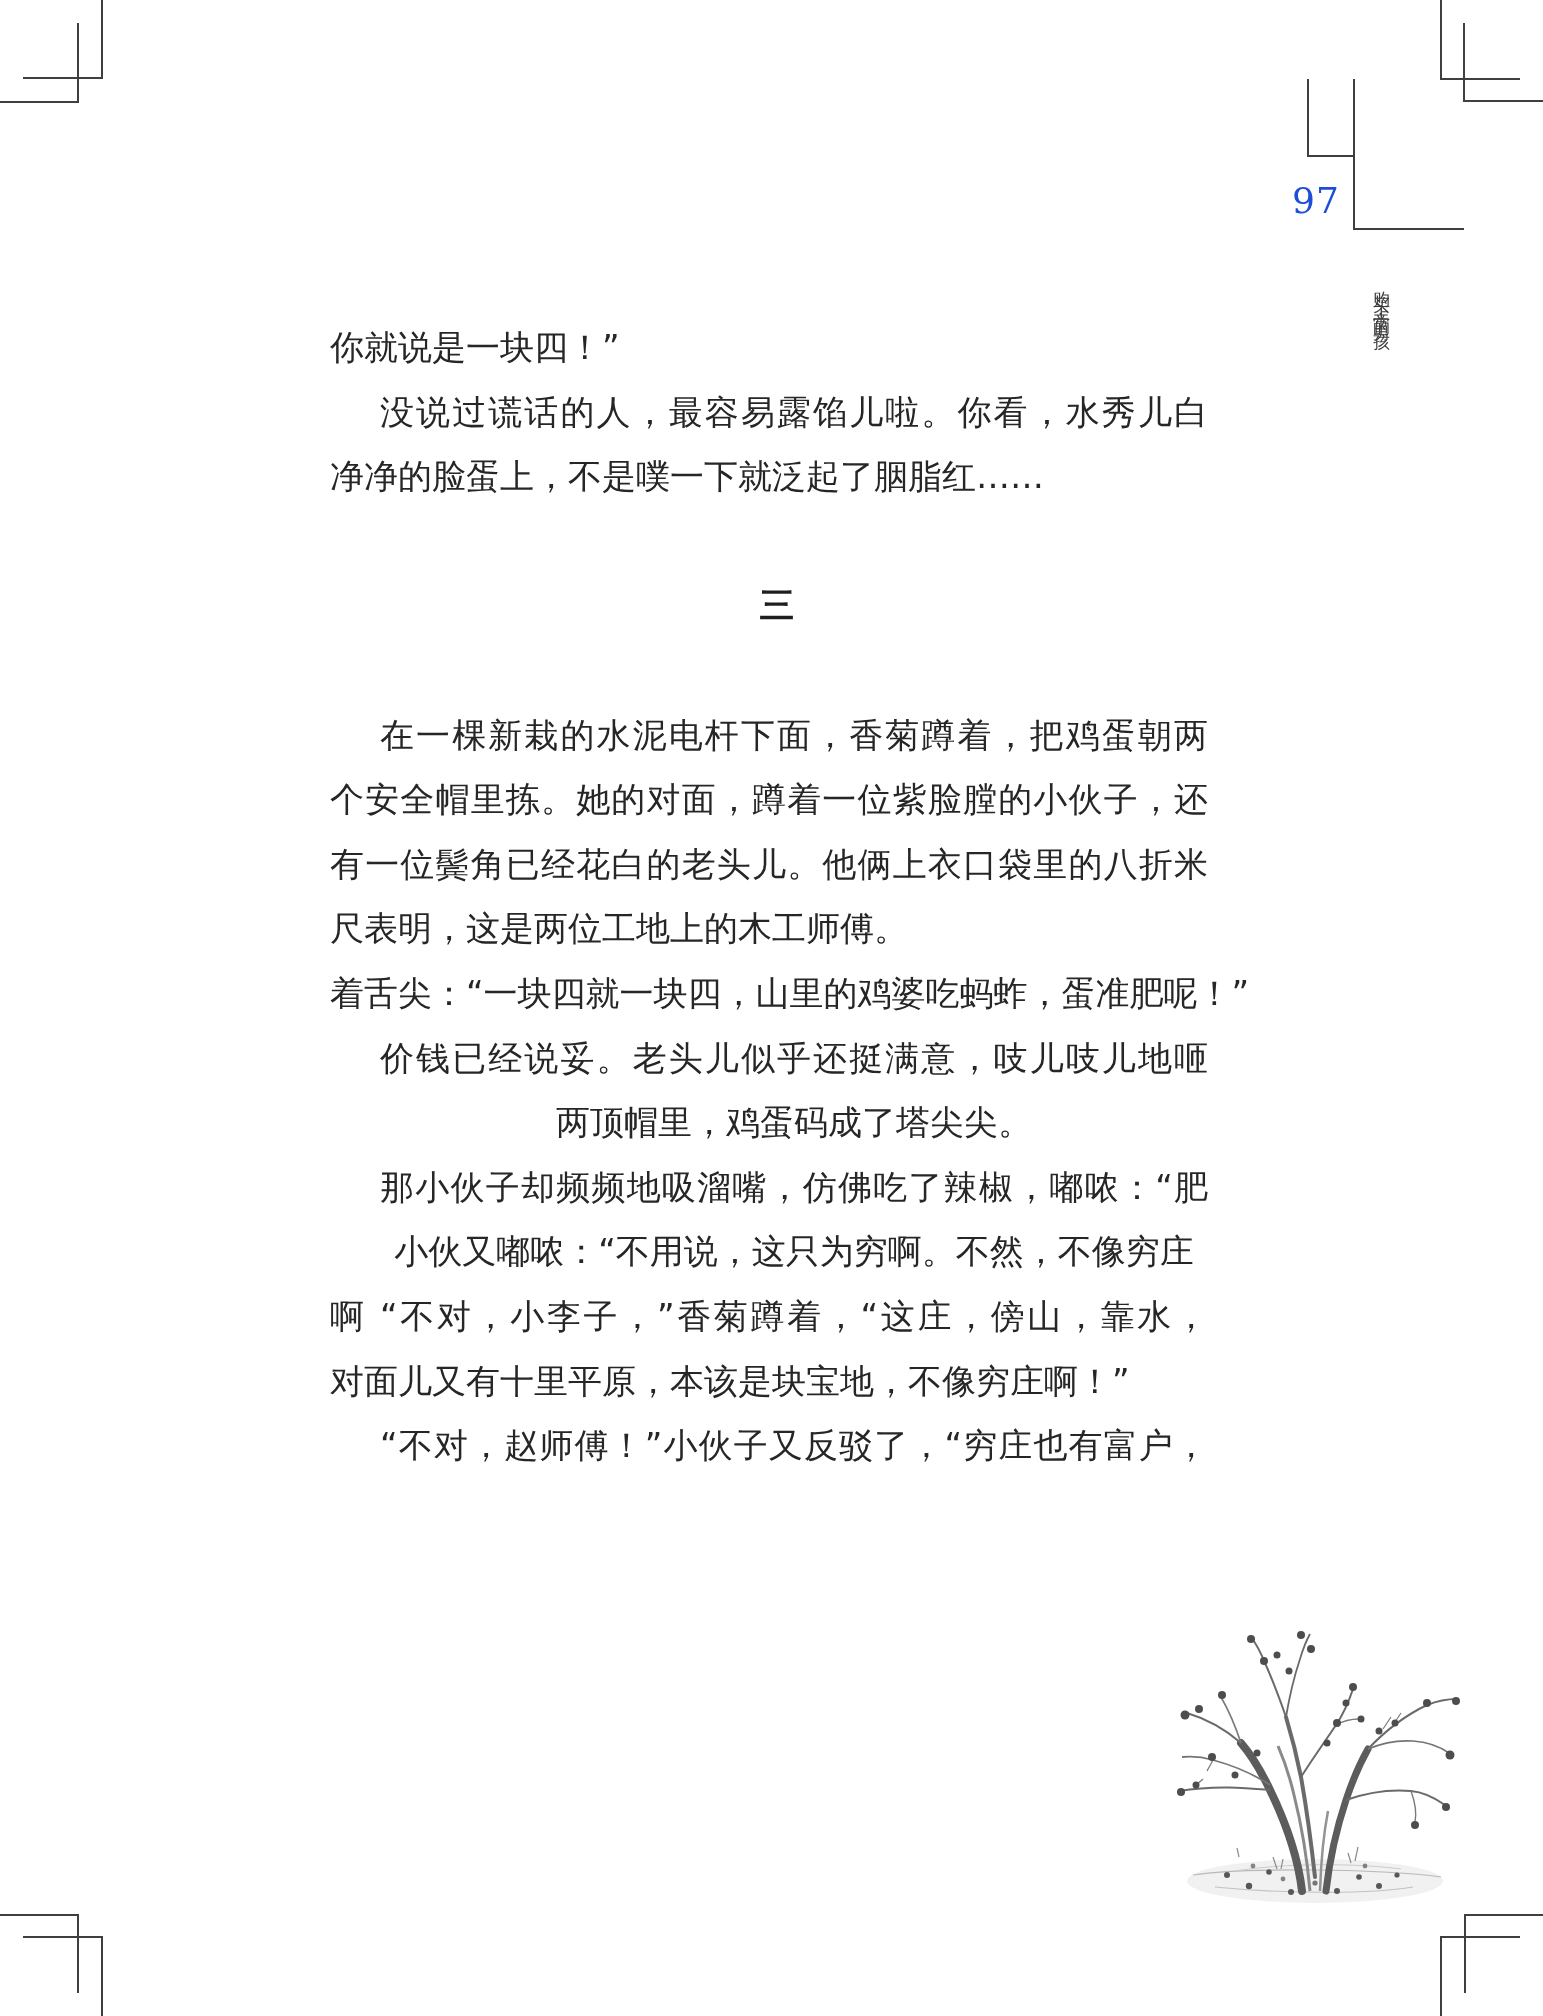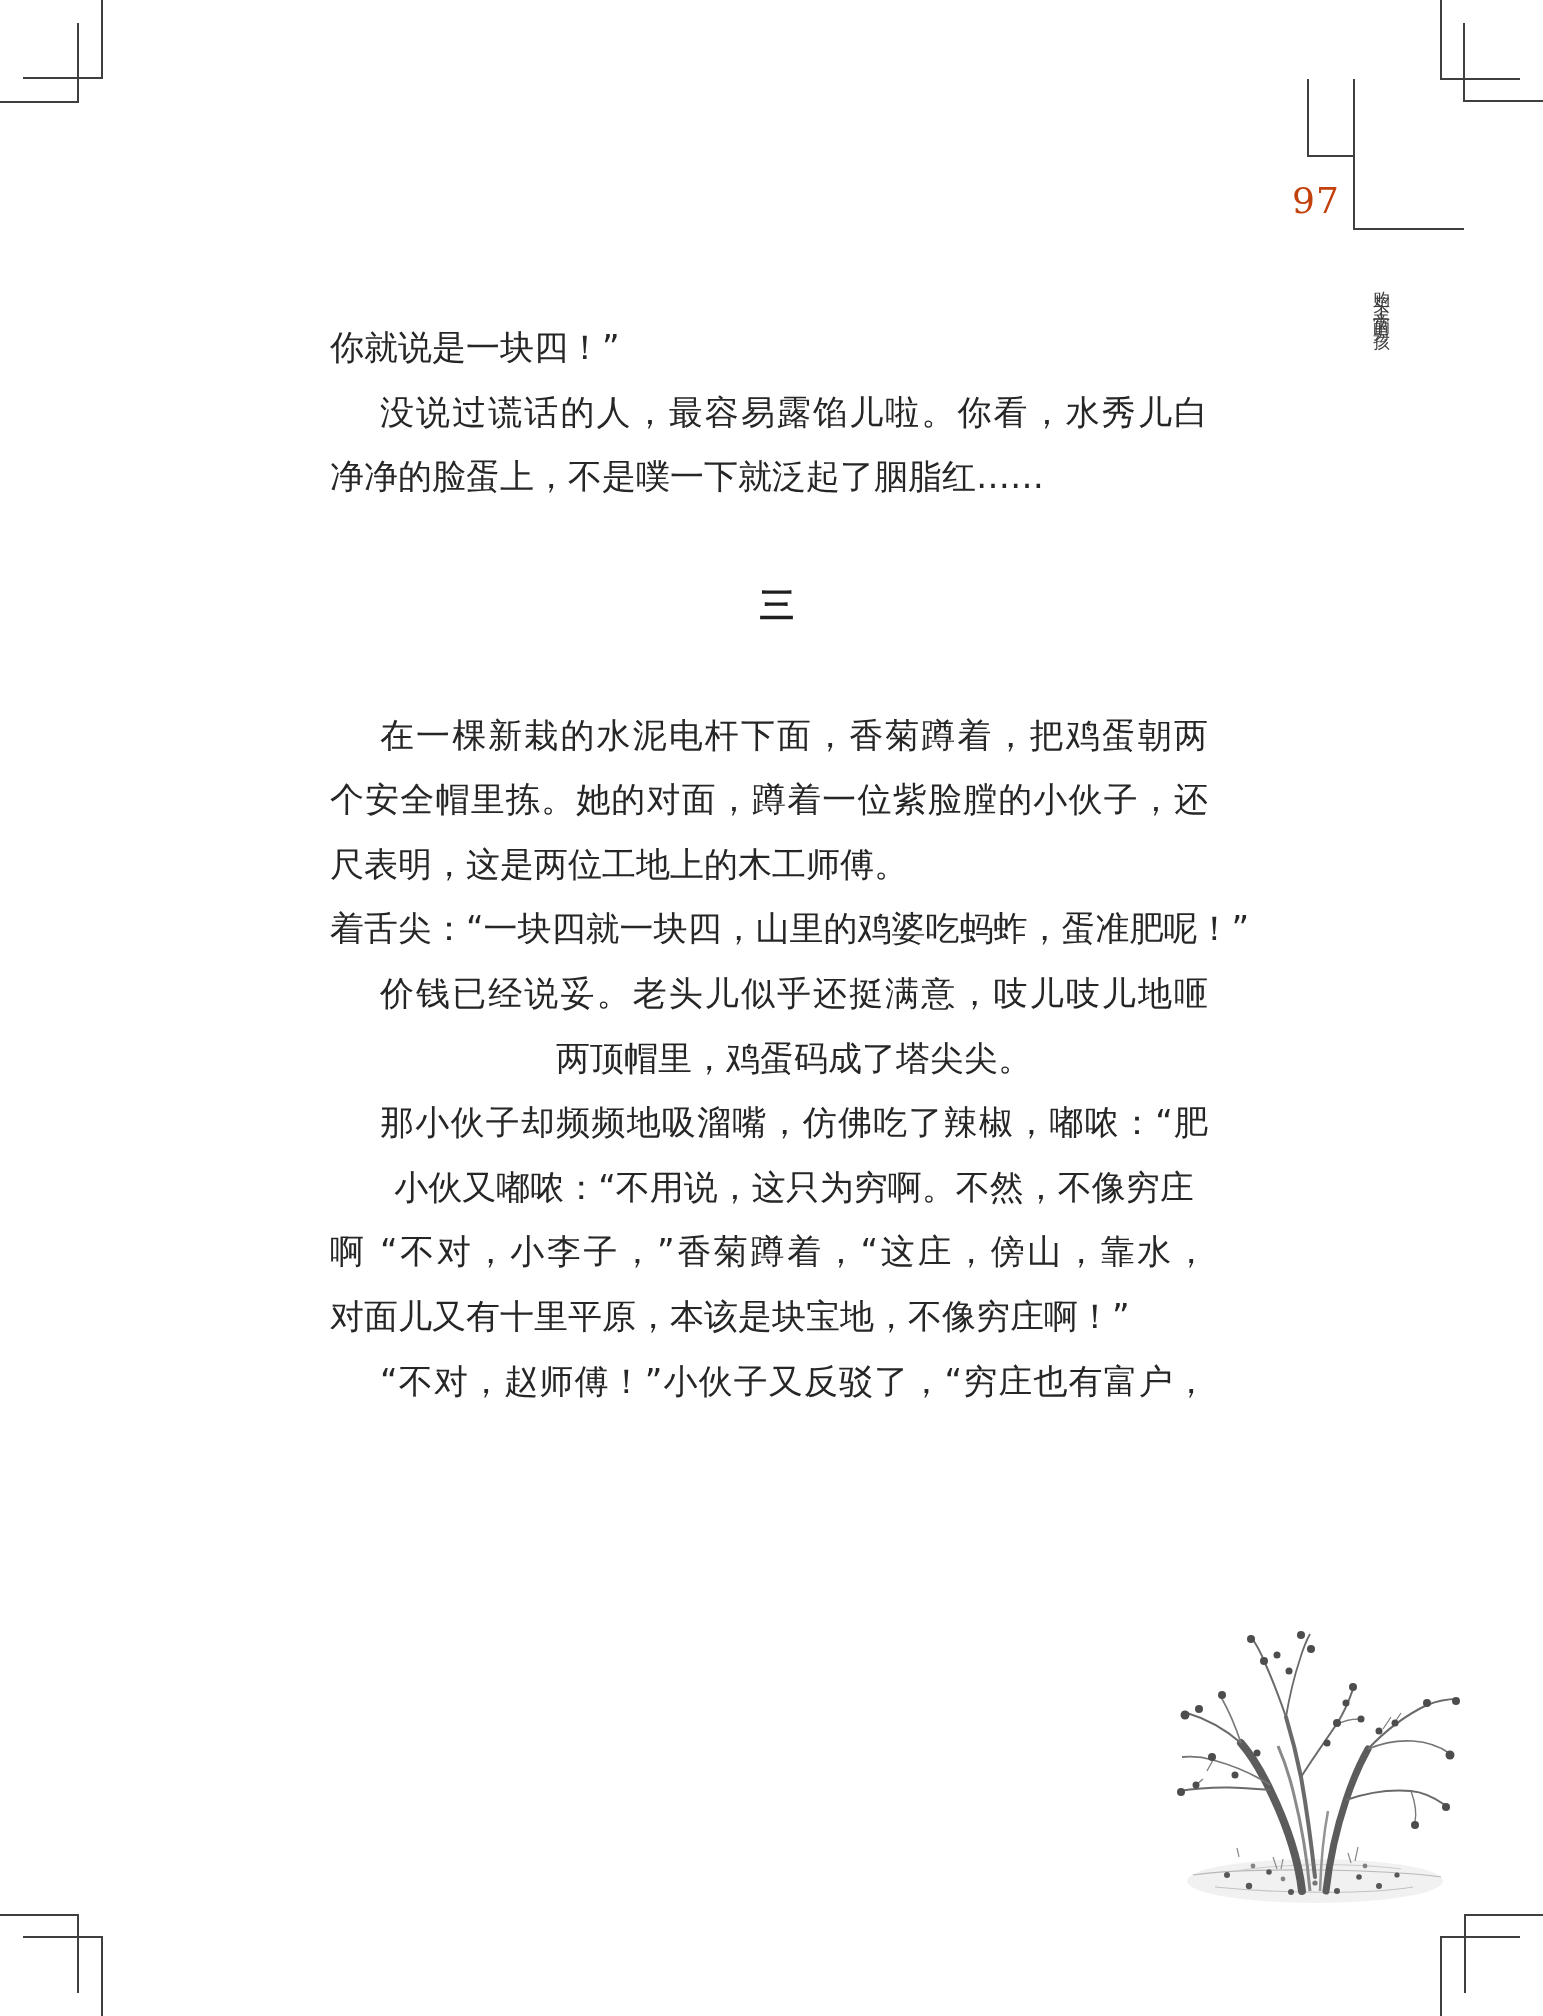--- a/index.html
+++ b/index.html
@@ -9,21 +9,21 @@
     background:#ffffff;
     overflow:hidden;
     font-family:"DejaVu Sans","Liberation Sans",sans-serif;
   }
   .marks{position:absolute;left:0;top:0;width:1543px;height:2016px;pointer-events:none;}
   .marks path{stroke:#3f3f3f;stroke-width:2;fill:none;}
   .page-number{
     position:absolute;left:1290px;top:180px;width:52px;
     text-align:center;
     font-family:"DejaVu Serif","Liberation Serif",serif;
-    font-size:36px;color:#c2410c;letter-spacing:1px;
+    font-size:36px;color:#1d4ed8;letter-spacing:1px;
   }
   .book-title-vertical{
     position:absolute;left:1371px;top:277px;
     writing-mode:vertical-rl;
     font-size:17px;letter-spacing:7px;color:#3a3a3a;
   }
   .body-text{
     position:absolute;left:330px;top:315px;width:878px;
     color:#262626;
   }
@@ -67,20 +67,21 @@
 
   <div class="book-title-vertical">购买上帝的男孩</div>
 
   <div class="body-text">
       <div class="line">你就说是一块四！”</div>
       <div class="line first fill">没说过谎话的人，最容易露馅儿啦。你看，水秀儿白</div>
       <div class="line">净净的脸蛋上，不是噗一下就泛起了胭脂红……</div>
       <div class="section-heading">三</div>
       <div class="line first fill">在一棵新栽的水泥电杆下面，香菊蹲着，把鸡蛋朝两</div>
       <div class="line fill">个安全帽里拣。她的对面，蹲着一位紫脸膛的小伙子，还</div>
+      <div class="line fill">有一位鬓角已经花白的老头儿。他俩上衣口袋里的八折米</div>
       <div class="line">尺表明，这是两位工地上的木工师傅。</div>
       <div class="line">着舌尖：“一块四就一块四，山里的鸡婆吃蚂蚱，蛋准肥呢！”</div>
       <div class="line first fill">价钱已经说妥。老头儿似乎还挺满意，吱儿吱儿地咂</div>
       <div class="line first">两顶帽里，鸡蛋码成了塔尖尖。</div>
       <div class="line first fill">那小伙子却频频地吸溜嘴，仿佛吃了辣椒，嘟哝：“肥</div>
       <div class="line first fill">小伙又嘟哝：“不用说，这只为穷啊。不然，不像穷庄啊</div>
       <div class="line first fill">“不对，小李子，”香菊蹲着，“这庄，傍山，靠水，</div>
       <div class="line">对面儿又有十里平原，本该是块宝地，不像穷庄啊！”</div>
       <div class="line first fill">“不对，赵师傅！”小伙子又反驳了，“穷庄也有富户，</div>
     </div>

